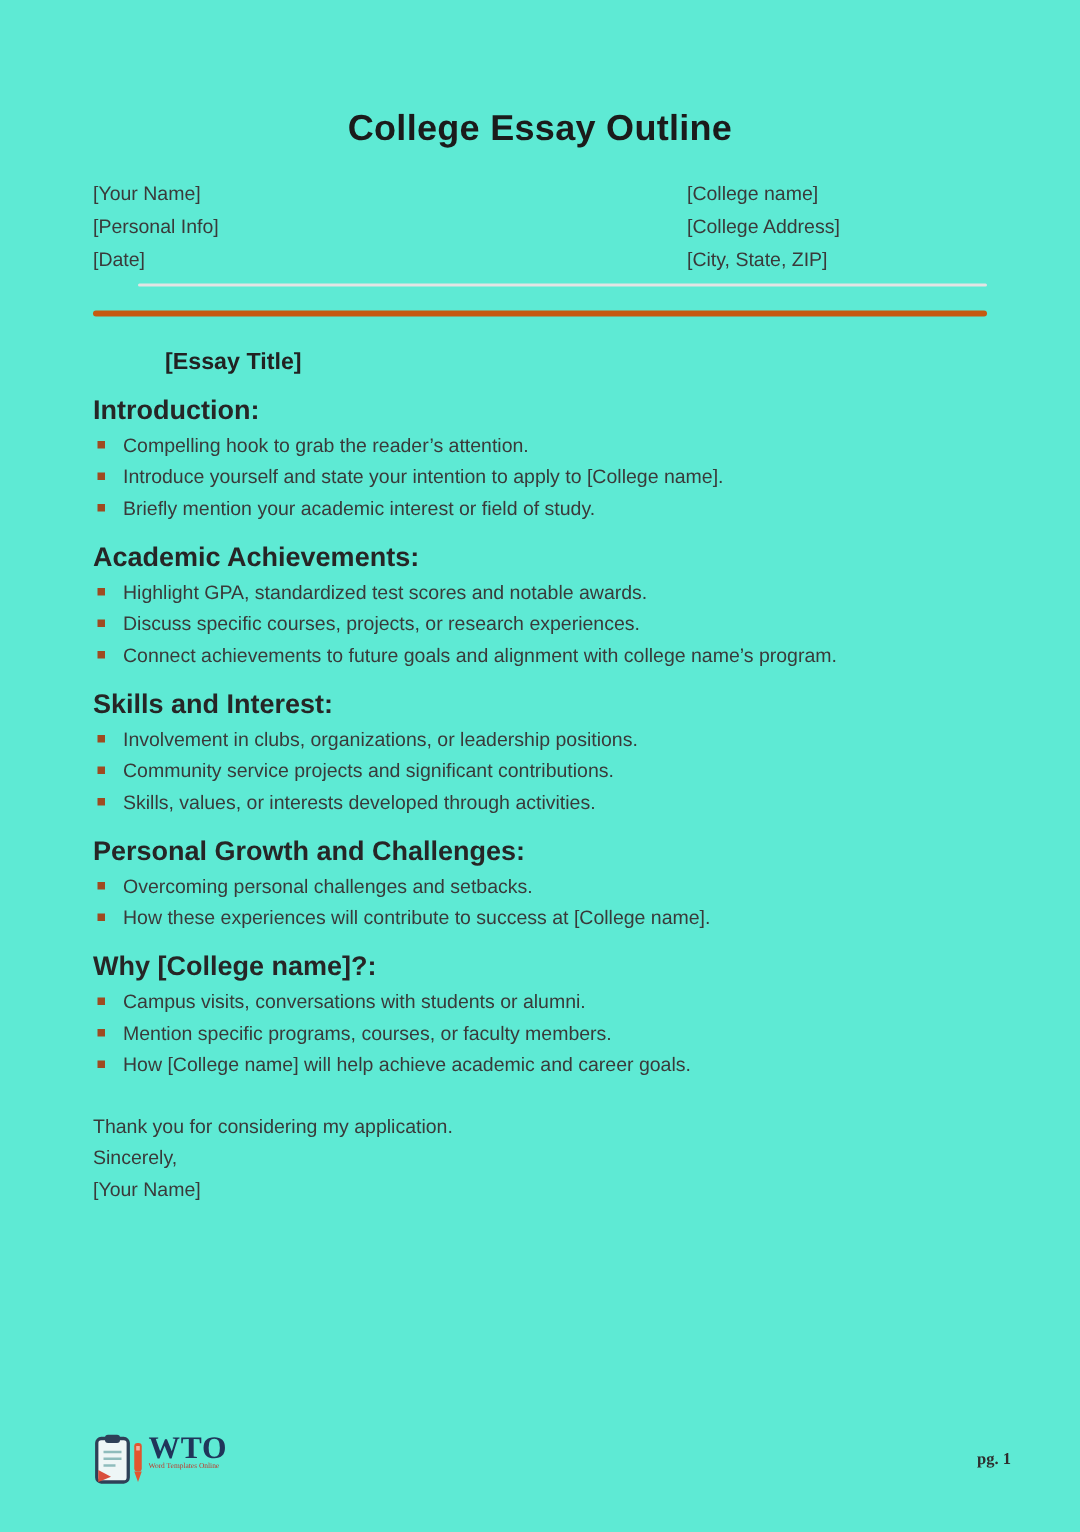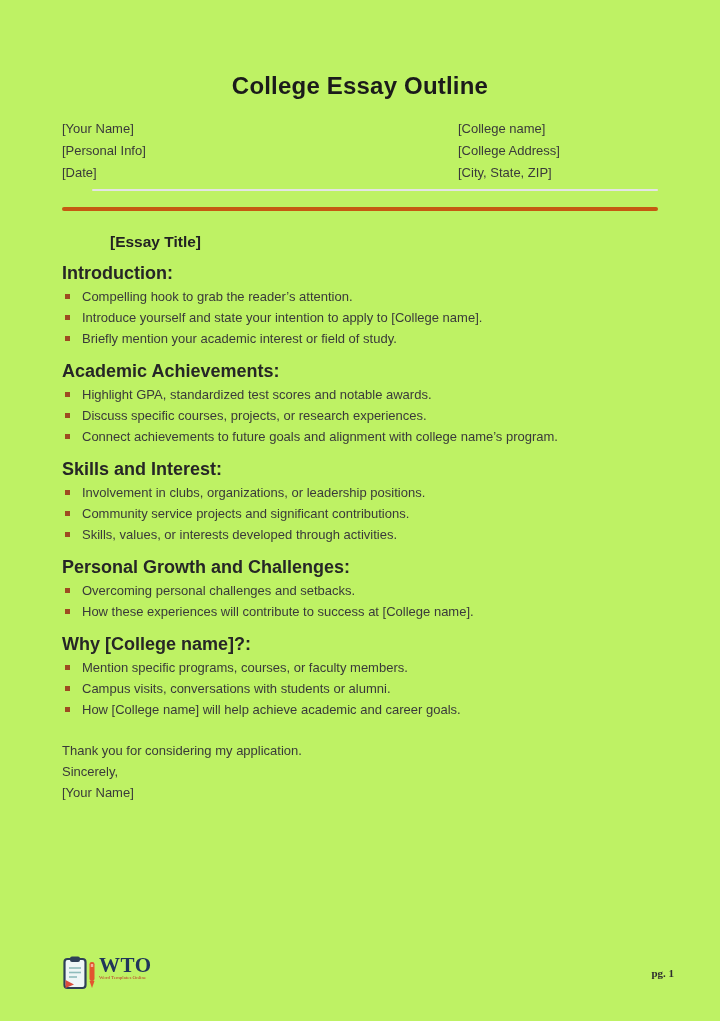--- a/index.html
+++ b/index.html
@@ -1,20 +1,20 @@
 <!DOCTYPE html>
 <html><head>
 <meta charset="utf-8">
 <style>
   html,body { margin:0; padding:0; background:#ffffff; }
   .page {
     position:relative;
     width:720px; height:1021px;
     margin:0 auto;
-    background:#bef264;
+    background:#5eead4;
     font-family:"Liberation Sans", sans-serif;
     color:#3a3a3a;
     box-sizing:border-box;
     padding:0 62px;
     overflow:hidden;
   }
   .doc-title {
     margin:0; padding-top:72px;
     text-align:center;
     font-size:24px; font-weight:bold;
@@ -134,22 +134,22 @@
     <h3 class="section-heading">Personal Growth and Challenges:</h3>
     <ul class="bullets">
       <li><span class="bullet-square" style="background: rgb(158, 75, 33);"></span><span>Overcoming personal challenges and setbacks.</span></li>
       <li><span class="bullet-square" style="background: rgb(158, 75, 33);"></span><span>How these experiences will contribute to success at [College name].</span></li>
     </ul>
   </div>
 
   <div class="section">
     <h3 class="section-heading">Why [College name]?:</h3>
     <ul class="bullets">
+      <li><span class="bullet-square" style="background: rgb(158, 75, 33);"></span><span>Campus visits, conversations with students or alumni.</span></li>
       <li><span class="bullet-square" style="background: rgb(158, 75, 33);"></span><span>Mention specific programs, courses, or faculty members.</span></li>
-      <li><span class="bullet-square" style="background: rgb(158, 75, 33);"></span><span>Campus visits, conversations with students or alumni.</span></li>
       <li><span class="bullet-square" style="background: rgb(158, 75, 33);"></span><span>How [College name] will help achieve academic and career goals.</span></li>
     </ul>
   </div>
 
   <div class="closing">
     <div>Thank you for considering my application.</div>
     <div>Sincerely,</div>
     <div>[Your Name]</div>
   </div>
 

